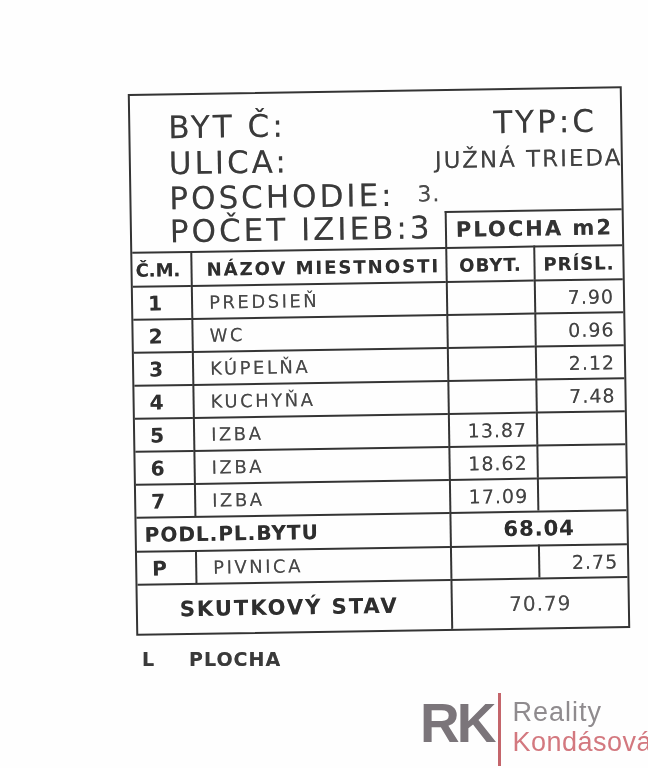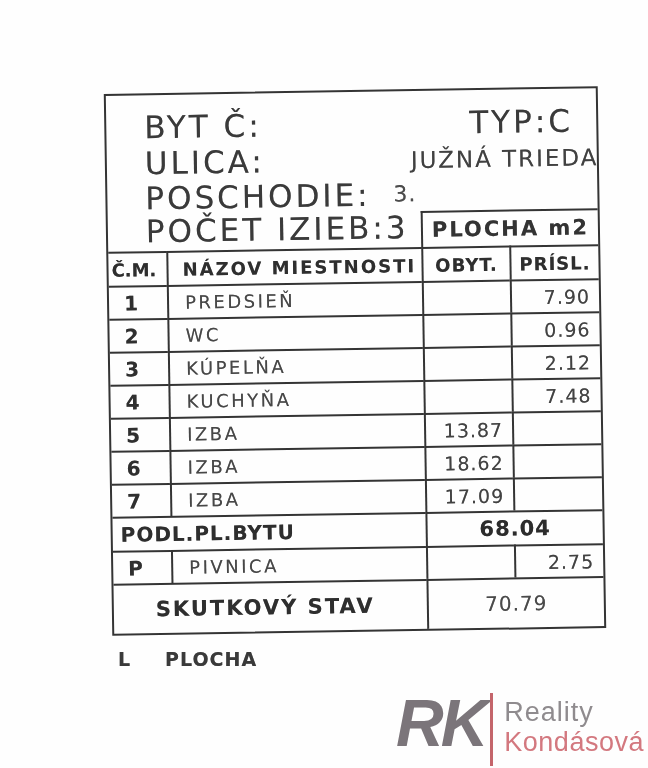--- a/index.html
+++ b/index.html
@@ -2,21 +2,21 @@
 <html><head>
 <meta charset="utf-8">
 <style>
   html,body{margin:0;padding:0;}
   body{
     width:648px;height:768px;overflow:hidden;position:relative;
     background:#fefefe;
     font-family:"DejaVu Sans", sans-serif;
     color:#383838;
   }
-  .page{position:absolute;inset:0;}
+  .page{position:absolute;inset:0;margin-left:24px;}
 
   
   .doc-box{
     position:absolute;left:108px;top:90px;width:490px;height:538px;
     border:2.5px solid #343434;
     transform:rotate(-0.9deg);
     transform-origin:50% 50%;
     text-shadow:0 0 .6px rgba(55,55,55,.5);
     background:#fefefe;
   }
@@ -63,21 +63,21 @@
 
   
   .legend{
     position:absolute;left:118px;top:648px;display:flex;gap:34px;
     font-size:19px;font-weight:700;letter-spacing:1px;color:#3a3a3a;
     text-shadow:0 0 .6px rgba(55,55,55,.5);
   }
 
   
   .logo{position:absolute;left:396px;top:684px;display:flex;font-family:"Liberation Sans", sans-serif;}
-  .rk{font-size:66px;font-weight:700;line-height:78px;letter-spacing:-3px;color:#7b757a;font-style:italic;}
+  .rk{font-size:55px;font-weight:700;line-height:78px;letter-spacing:-3px;color:#7b757a;}
   .logo-divider{width:3px;height:73px;background:#c4656b;margin-left:5px;margin-right:11px;margin-top:9px;}
   .logo-text{padding-top:13px;}
   .logo-line1{font-size:27px;line-height:30px;letter-spacing:1px;color:#8f8b8e;}
   .logo-line2{font-size:27px;line-height:31px;letter-spacing:.5px;color:#d3787f;}
 </style>
 </head>
 <body>
 
 <div class="page">
 

